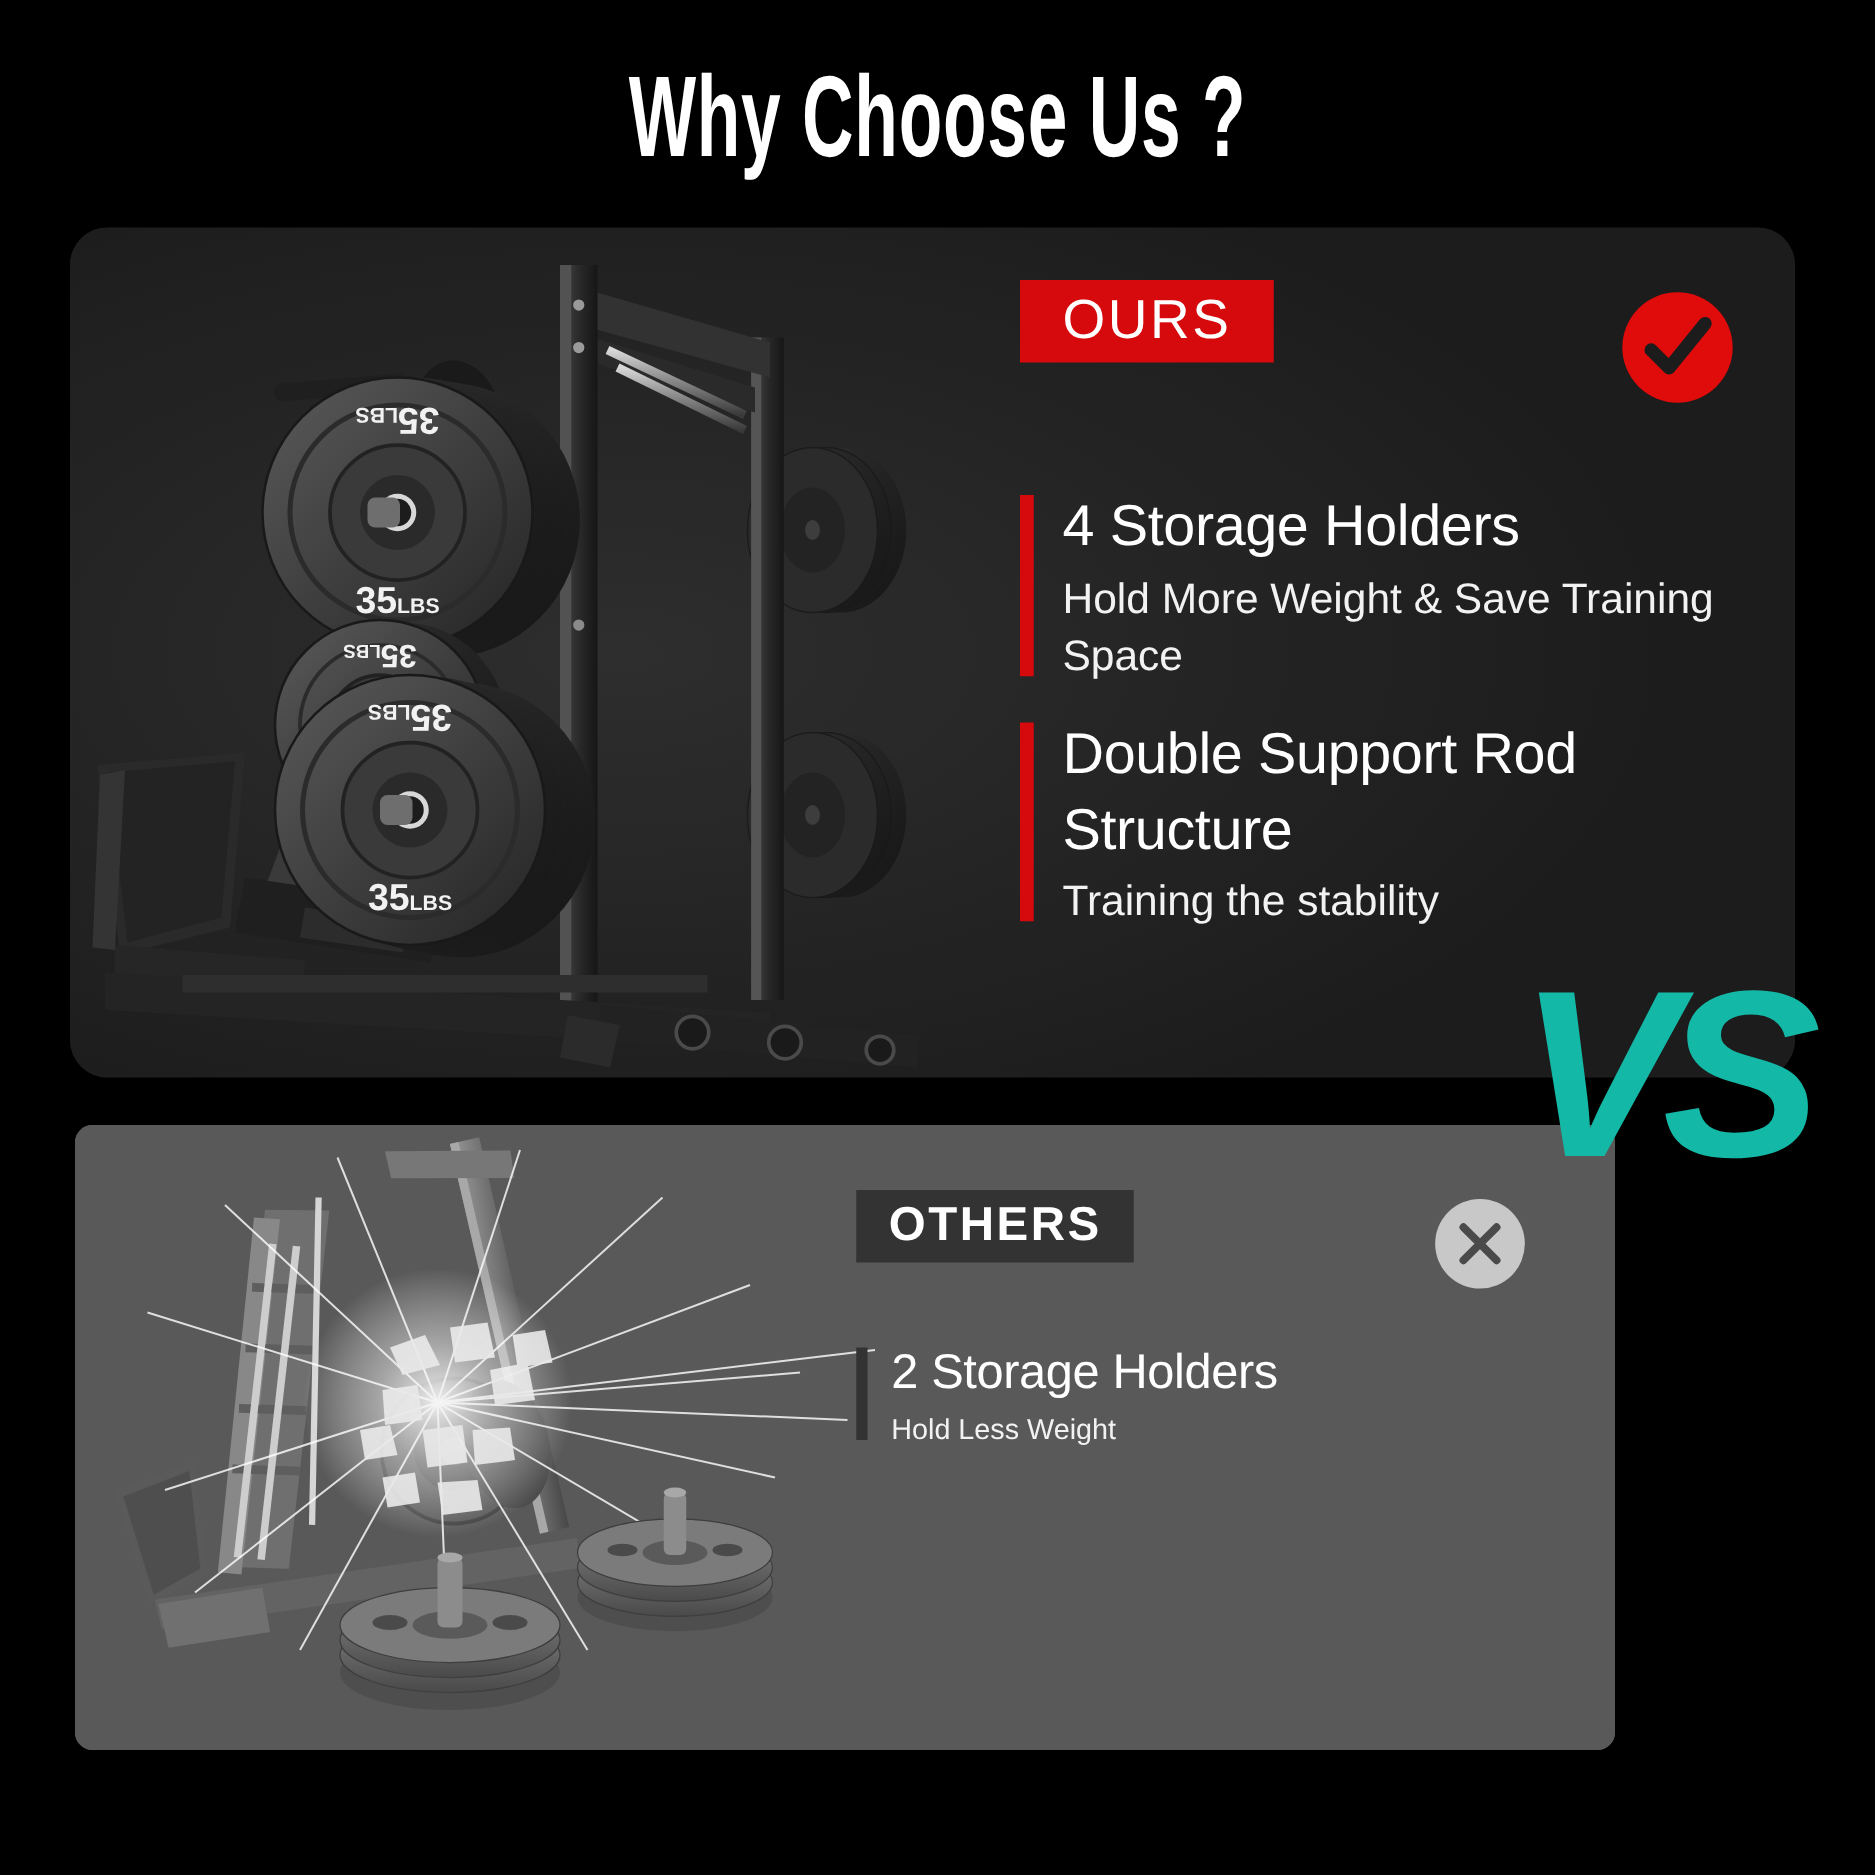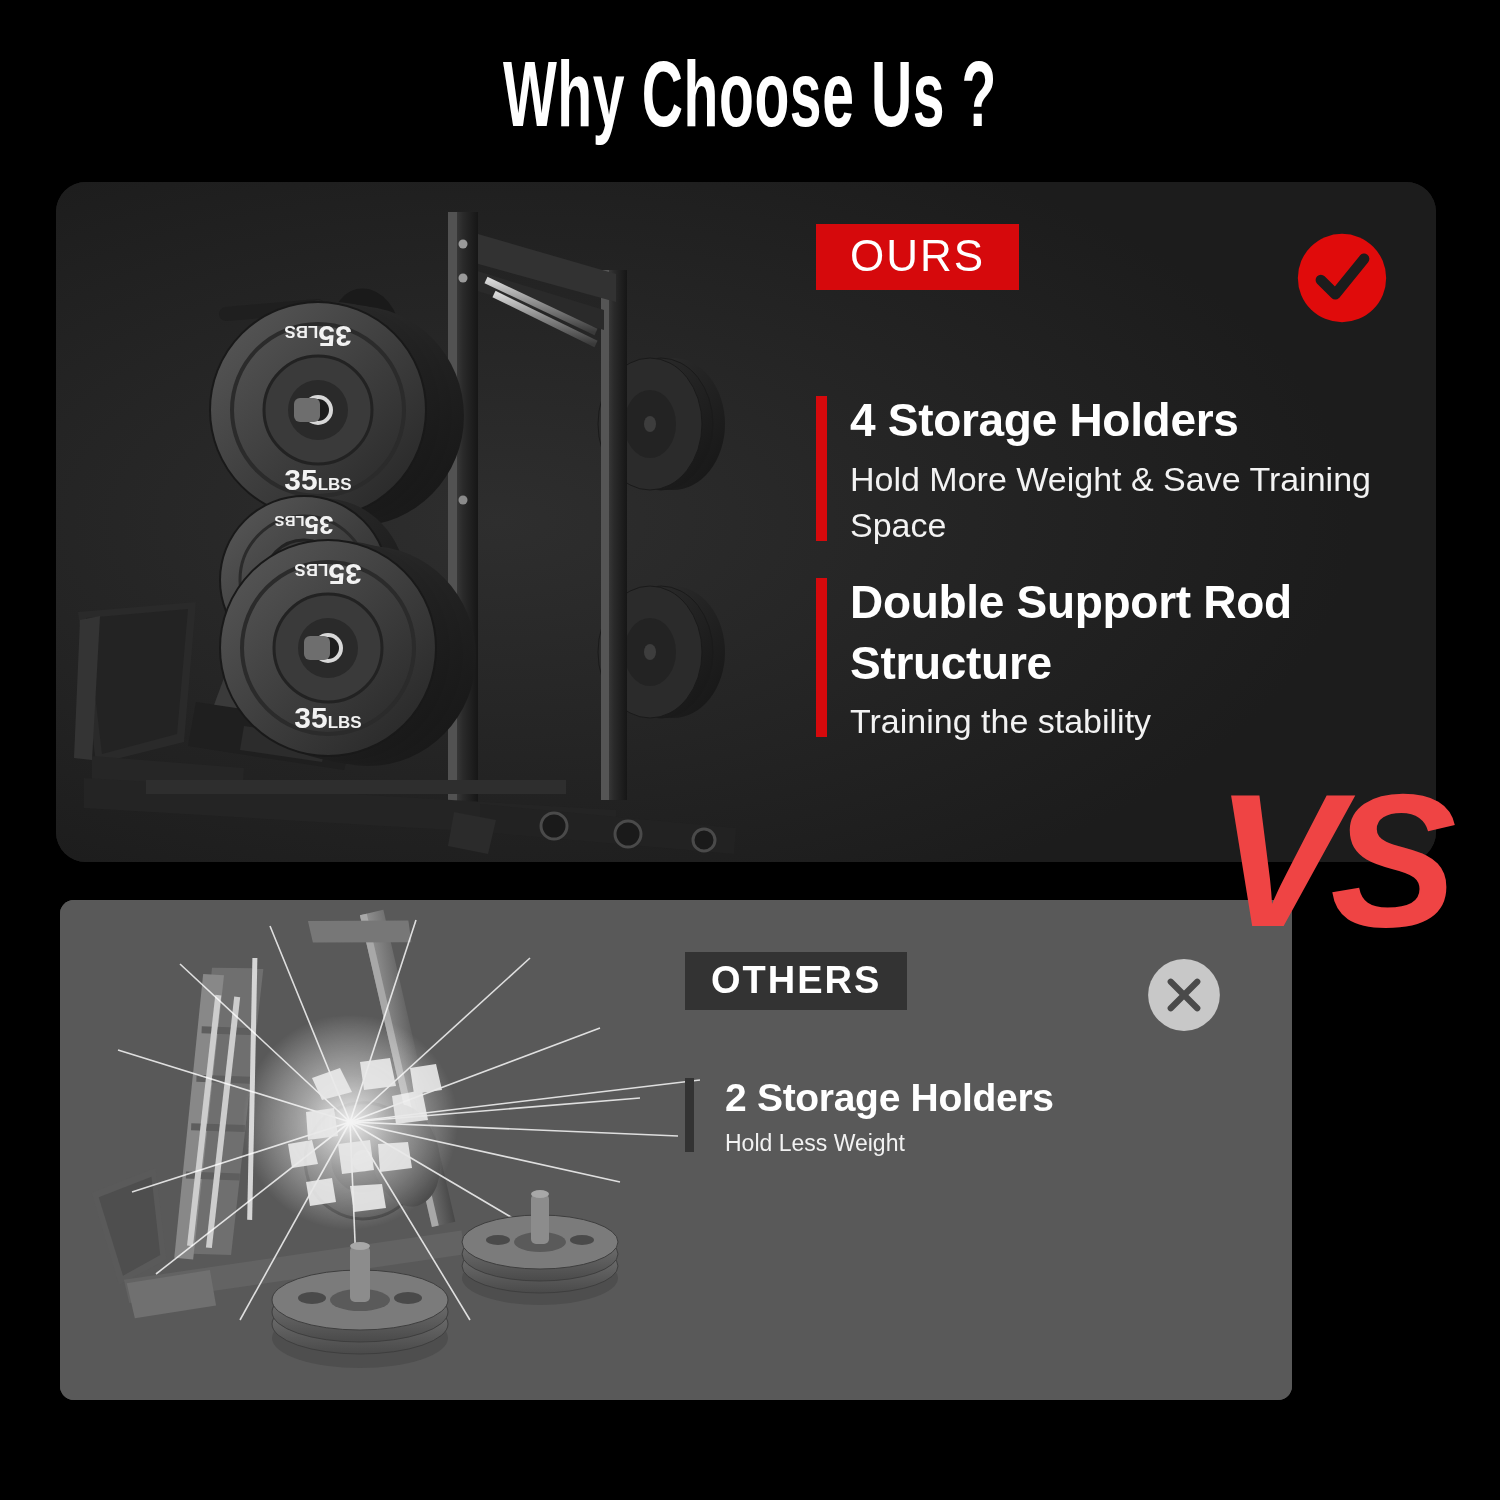--- a/index.html
+++ b/index.html
@@ -44,21 +44,21 @@
     padding:10px 34px 12px 34px; line-height:1;
   }
   .check-badge{
     position:absolute; right:26px; top:6px; width:96px; height:96px;
   }
   .feat{ position:relative; padding-left:34px; }
   .feat .bar{
     position:absolute; left:0; top:6px; bottom:8px; width:11px; background:#D6090C;
   }
   .feat h3{
-    color:#fff; font-size:46px; font-weight:bold; line-height:1.32;
+    color:#fff; font-size:46px; font-weight:normal; line-height:1.32;
     letter-spacing:-0.3px;
   }
   .feat p{
     color:#f2f2f2; font-size:34px; font-weight:normal; line-height:1.35;
     margin-top:6px;
   }
   .ours-feat-1{ position:absolute; left:0; top:166px; width:600px; }
   .ours-feat-2{ position:absolute; left:0; top:348px; width:590px; }
 
   
@@ -72,26 +72,26 @@
   }
   .x-badge{
     position:absolute; right:22px; top:4px; width:78px; height:78px;
   }
   .others-feat-1{ position:absolute; left:0; top:120px; width:520px; }
   .others-feat-2{ position:absolute; left:0; top:256px; width:500px; }
   .others-feat-1 h3, .others-feat-2 h3{ font-size:39px; line-height:1.32; }
   .others-feat-1 p, .others-feat-2 p{ font-size:23px; margin-top:5px; }
   .others-feat-1 .bar, .others-feat-2 .bar{ width:9px; background:#333; }
   .others-feat-1, .others-feat-2{ padding-left:0; }
-  .others-feat-1 .inner, .others-feat-2 .inner{ position:relative; padding-left:40px; }
+  .others-feat-1 .inner, .others-feat-2 .inner{ position:relative; padding-left:28px; }
 
   
   .vs{
     position:absolute; left:1215px; top:760px; width:230px; height:200px;
-    color:#ef4444; font-size:190px; font-weight:bold; font-style:italic;
+    color:#14b8a6; font-size:190px; font-weight:bold; font-style:italic;
     line-height:200px; letter-spacing:-12px;
     text-align:center; z-index:40; user-select:none;
   }
 </style>
 </head>
 <body>
 
 <div class="stage">
 
   <div class="title">Why Choose Us ?</div>

